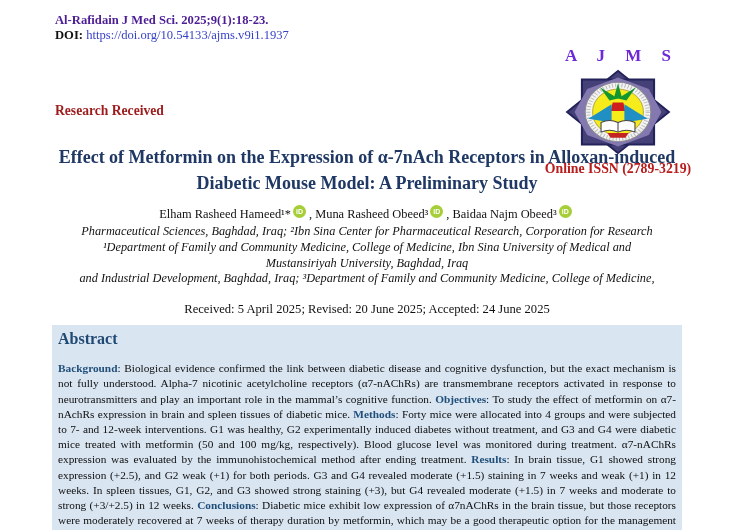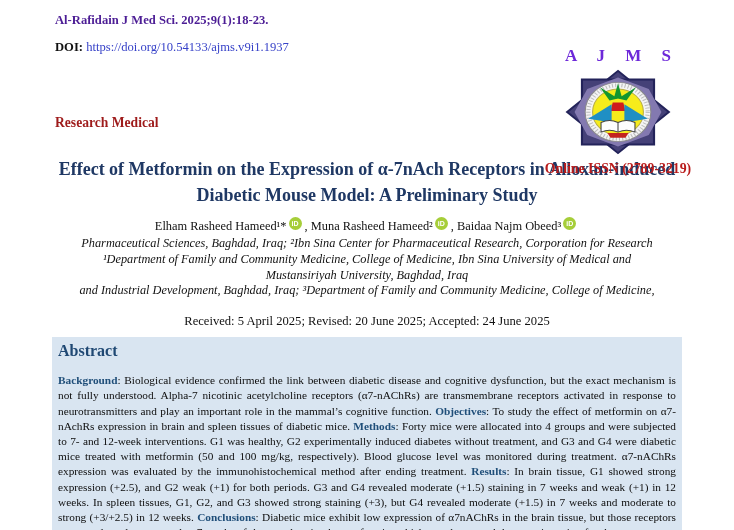--- a/index.html
+++ b/index.html
@@ -9,21 +9,21 @@
     font-family:"Liberation Serif", serif; color:#111; overflow:hidden;
   }
   
   .runhead { display:flex; justify-content:space-between; padding:14px 30px 0 55px; font-size:11.8px; }
   .runhead .etal { font-style:italic; }
   .runhead-right { font-style:italic; }
 
   
   .cite { margin:13px 0 0 55px; }
   .journal-line { color:#4c1d95; font-weight:bold; font-size:12.6px; }
-  .doi-line { margin-top:12px; font-size:12.6px; }
+  .doi-line { margin-top:0; font-size:12.6px; }
   .doi-label { font-weight:bold; color:#111; }
   .doi-link { color:#3742c8; text-decoration:none; }
 
   
   .logo { position:absolute; top:46px; right:6px; width:220px; text-align:center; }
   .logo-acronym { font-size:17px; font-weight:bold; letter-spacing:8px; color:#6d28d9; padding-left:8px; }
   .logo-star { margin-top:3px; }
   .logo-issn { margin-top:2px; font-size:13.8px; font-weight:bold; color:#b91c1c; white-space:nowrap; }
 
   .article-type { margin:60px 0 0 55px; font-size:13.6px; font-weight:bold; color:#9e1b1b; }
@@ -77,26 +77,26 @@
         <polygon points="44,37 22,52 44,56" fill="#1f8fc4"></polygon>
         <polygon points="56,37 78,52 56,56" fill="#1f8fc4"></polygon>
         <path d="M34,56 Q42,52 50,56 Q58,52 66,56 L66,66 Q58,62 50,66 Q42,62 34,66 Z" fill="#fdfdfd" stroke="#444" stroke-width="1"></path>
         <line x1="50" y1="56" x2="50" y2="66" stroke="#444" stroke-width="1"></line>
         <polygon points="40,67 60,67 57,72 43,72" fill="#c3241f"></polygon>
       </svg>
     </div>
     <div class="logo-issn">Online ISSN (2789-3219)</div>
   </div>
 
-  <div class="article-type">Research Medical</div>
+  <div class="article-type">Research Received</div>
 
   <h1 class="title">Effect of Metformin on the Expression of α-7nAch Receptors in Alloxan-induced Diabetic Mouse Model: A Preliminary Study</h1>
 
   <div class="authors">
-    <span>Elham Rasheed Hameed¹*</span><span class="orcid">iD</span><span>, Muna Rasheed Hameed²</span><span class="orcid">iD</span><span>, Baidaa Najm Obeed³</span><span class="orcid">iD</span>
+    <span>Elham Rasheed Hameed¹*</span><span class="orcid">iD</span><span>, Muna Rasheed Obeed³</span><span class="orcid">iD</span><span>, Baidaa Najm Obeed³</span><span class="orcid">iD</span>
   </div>
 
   <div class="affiliations">
     <div>Pharmaceutical Sciences, Baghdad, Iraq; ²Ibn Sina Center for Pharmaceutical Research, Corporation for Research</div>
     <div>¹Department of Family and Community Medicine, College of Medicine, Ibn Sina University of Medical and</div>
     <div>Mustansiriyah University, Baghdad, Iraq</div>
     <div>and Industrial Development, Baghdad, Iraq; ³Department of Family and Community Medicine, College of Medicine,</div>
   </div>
 
   <div class="dates">Received: 5 April 2025; Revised: 20 June 2025; Accepted: 24 June 2025</div>

